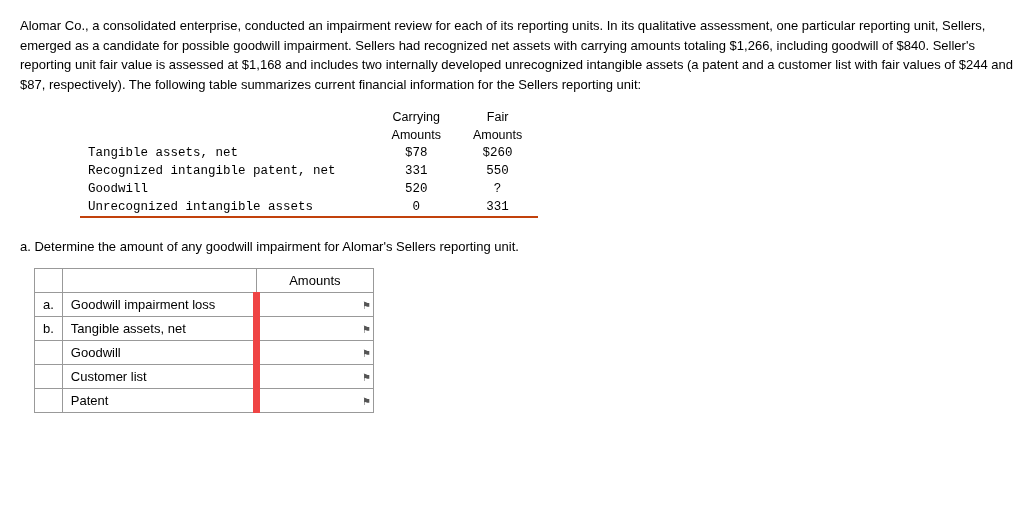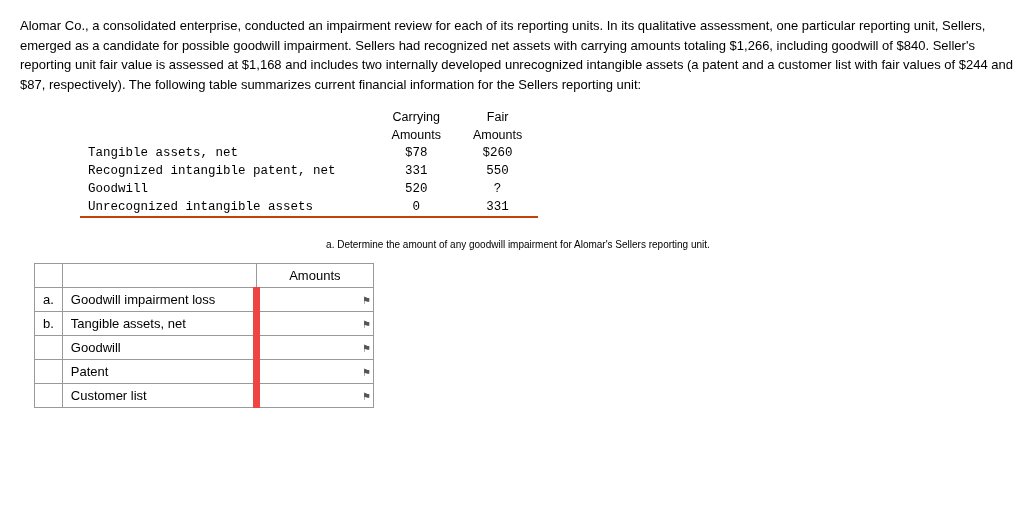--- a/index.html
+++ b/index.html
@@ -39,23 +39,22 @@
       font-family: Arial, sans-serif;
       font-size: 12.5px;
     }
     .summary-table .value-row td {
       border: none;
     }
     .summary-table .last-row td {
       border-bottom: 2px solid #c2410c;
     }
     .questions {
-      font-size: 10px;
+      font-size: 13px;
       line-height: 1.7;
-      text-align: center;
     }
     .questions p { margin-bottom: 2px; }
 
     
     .answer-section {
       margin-top: 10px;
     }
     .answer-table {
       border-collapse: collapse;
       width: 340px;
@@ -183,29 +182,29 @@
       <tr>
         <td class="row-marker"></td>
         <td class="row-label">Goodwill</td>
         <td class="amount-cell">
           <input class="amount-input" type="text" style="">
           <span class="flag-icon">⚑</span>
         </td>
       </tr>
       <tr>
         <td class="row-marker"></td>
+        <td class="row-label">Customer list</td>
+        <td class="amount-cell">
+          <input class="amount-input" type="text" style="">
+          <span class="flag-icon">⚑</span>
+        </td>
+      </tr>
+      <tr>
+        <td class="row-marker"></td>
         <td class="row-label">Patent</td>
-        <td class="amount-cell">
-          <input class="amount-input" type="text" style="">
-          <span class="flag-icon">⚑</span>
-        </td>
-      </tr>
-      <tr>
-        <td class="row-marker"></td>
-        <td class="row-label">Customer list</td>
         <td class="amount-cell">
           <input class="amount-input" type="text" style="">
           <span class="flag-icon">⚑</span>
         </td>
       </tr>
     </tbody>
   </table>
 </div>
 
 </body></html>

